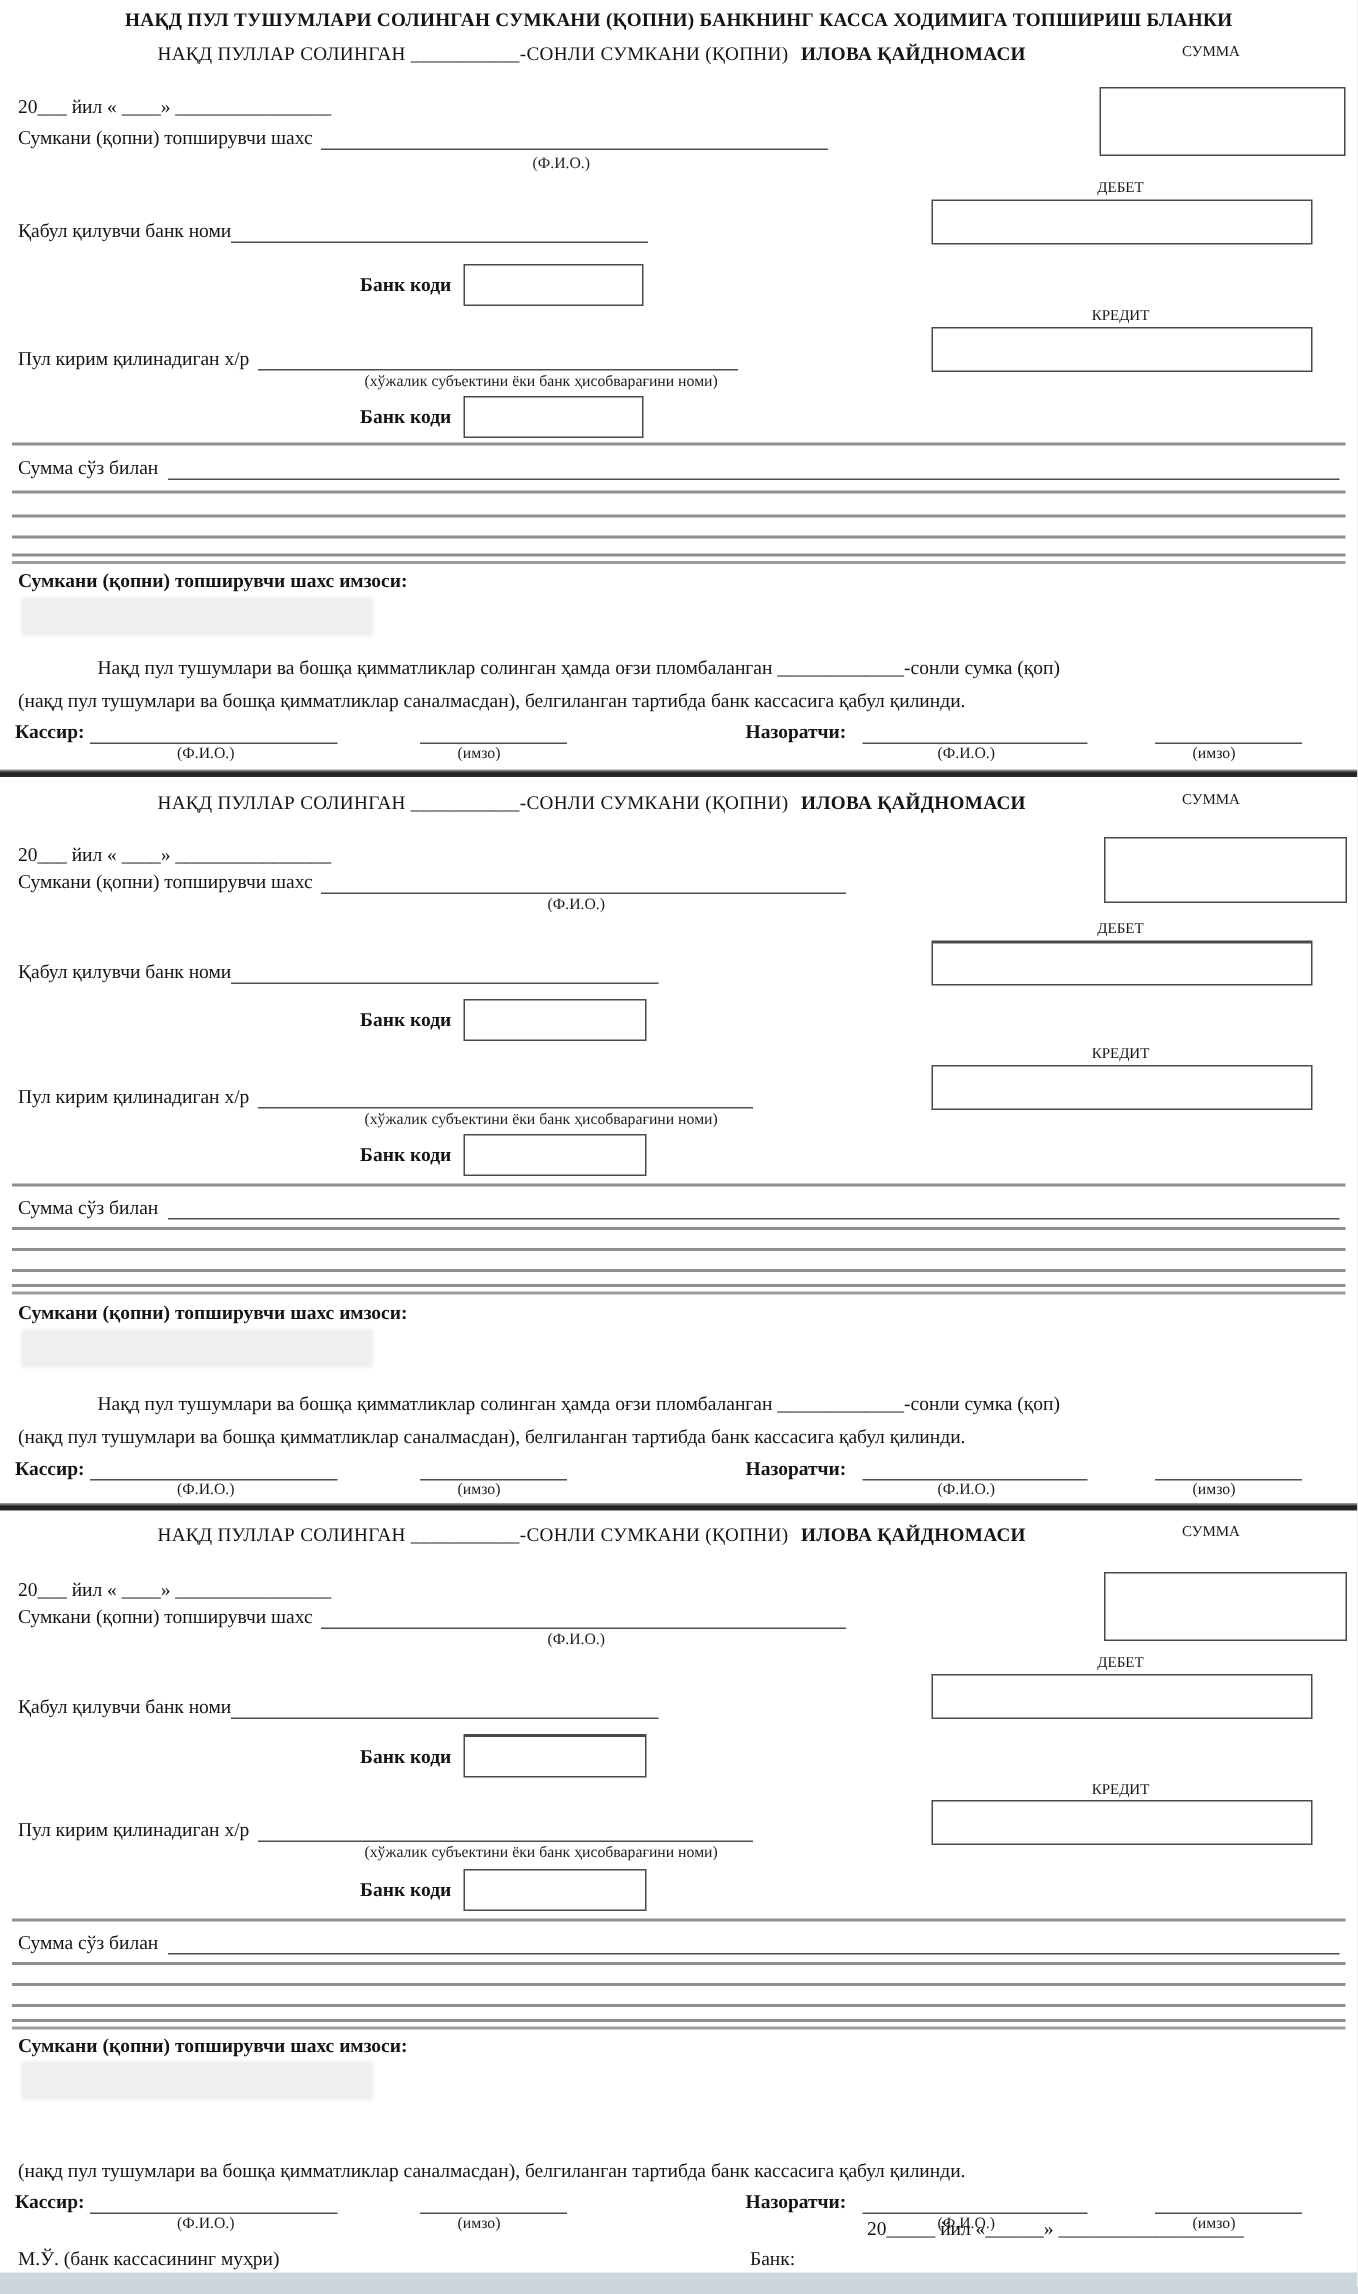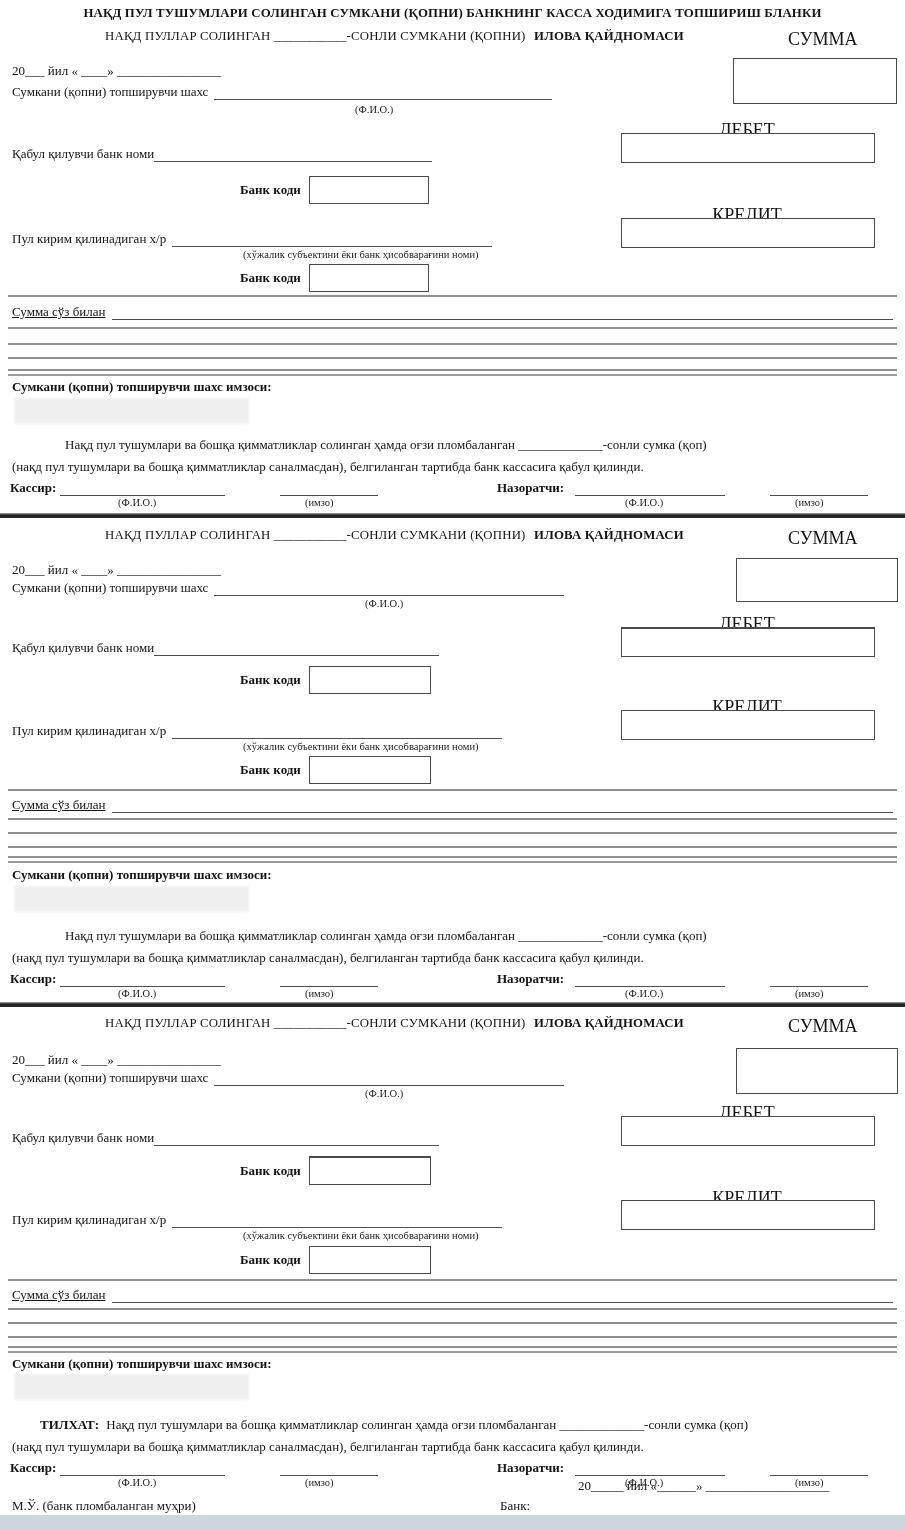--- a/index.html
+++ b/index.html
@@ -5,32 +5,32 @@
   html,body{margin:0;padding:0;background:#e8e8e8;}
   #page{
     position:relative;width:905px;height:1529px;margin:0 auto;background:#ffffff;
     font-family:"Liberation Serif","DejaVu Serif",serif;font-size:13px;color:#141414;
     overflow:hidden;
   }
   .a{position:absolute;}
   .b{font-weight:bold;}
   .c{text-align:center;}
   .hdr{font-size:12.8px;letter-spacing:.2px;}
-  .big{font-size:18px;}
+  .big{font-size:10px;}
   .cap{font-size:10.5px;color:#1c1c1c;text-align:right;}
   .bl{display:inline-block;border-bottom:1px solid #4e4e4e;height:14px;vertical-align:bottom;}
   .bx{position:absolute;border:1px solid #4a4a4a;background:#fff;}
   .ln{position:absolute;left:8px;width:889px;border-top:2px solid #8f8f8f;height:0;}
   .dl{position:absolute;left:8px;width:889px;height:3px;border-top:2px solid #8f8f8f;border-bottom:2px solid #9c9c9c;}
   .sep{position:absolute;left:0;width:905px;height:5px;background:linear-gradient(#a5a5a5,#1f1f1f 45%,#2c2c2c);}
   .fr{display:flex;align-items:flex-end;}
   .fc{display:flex;align-items:center;}
   .faint{position:absolute;background:#ededed;width:235px;height:26px;filter:blur(1px);opacity:.85;border-radius:2px;}
   .bar{position:absolute;left:0;top:1515px;width:905px;height:14px;background:#ccd7dd;}
-  .nw{white-space:nowrap;text-decoration:underline;}
+  .nw{white-space:nowrap;}
 </style>
 </head>
 <body>
 
 <div id="page">
 
   <div class="a b c hdr" style="top:6px;left:0;width:905px;">НАҚД ПУЛ ТУШУМЛАРИ СОЛИНГАН СУМКАНИ (ҚОПНИ) БАНКНИНГ КАССА ХОДИМИГА ТОПШИРИШ БЛАНКИ</div>
 
   <div class="a hdr" style="top:29px;left:105px;">
     <span>НАҚД ПУЛЛАР СОЛИНГАН ___________-СОНЛИ СУМКАНИ (ҚОПНИ)</span>
@@ -226,38 +226,34 @@
     <span class="bl" style="flex:1;margin-left:6px;"></span>
   </div>
   <div class="ln" style="top:1308px;"></div>
   <div class="ln" style="top:1322px;"></div>
   <div class="ln" style="top:1336px;"></div>
   <div class="dl" style="top:1346px;"></div>
 
   <div class="a b" style="top:1356px;left:12px;">Сумкани (қопни) топширувчи шахс имзоси:</div>
   <div class="faint" style="top:1374px;left:14px;"></div>
 
-  <div class="a" style="top:1417px;left:40px;">
-    <span class="b">ТИЛХАТ:</span>
-    <span style="margin-left:4px;">Нақд пул тушумлари ва бошқа қимматликлар солинган ҳамда оғзи пломбаланган _____________-сонли сумка (қоп)</span>
-  </div>
   <div class="a" style="top:1439px;left:12px;">(нақд пул тушумлари ва бошқа қимматликлар саналмасдан), белгиланган тартибда банк кассасига қабул қилинди.</div>
 
   <div class="a" style="top:1460px;left:10px;width:885px;height:32px;">
     <span class="a b" style="left:0;top:0;">Кассир:</span>
     <span class="a bl" style="left:50px;top:1px;width:165px;"></span>
     <span class="a bl" style="left:270px;top:1px;width:98px;"></span>
     <span class="a b" style="left:487px;top:0;">Назоратчи:</span>
     <span class="a bl" style="left:565px;top:1px;width:150px;"></span>
     <span class="a bl" style="left:760px;top:1px;width:98px;"></span>
     <span class="a cap" style="left:108px;top:17px;">(Ф.И.О.)</span>
     <span class="a cap" style="left:295px;top:17px;">(имзо)</span>
     <span class="a cap" style="left:615px;top:17px;">(Ф.И.О.)</span>
     <span class="a cap" style="left:785px;top:17px;">(имзо)</span>
   </div>
 
-  <div class="a" style="top:1498px;left:12px;">М.Ў. (банк пломбаланган муҳри)</div>
+  <div class="a" style="top:1498px;left:12px;">М.Ў. (банк кассасининг муҳри)</div>
   <div class="a" style="top:1498px;left:500px;">Банк:</div>
   <div class="a" style="top:1478px;left:578px;">20_____ йил «______» ___________________</div>
 
   <div class="bar"></div>
 
 </div>
 
 </body></html>

